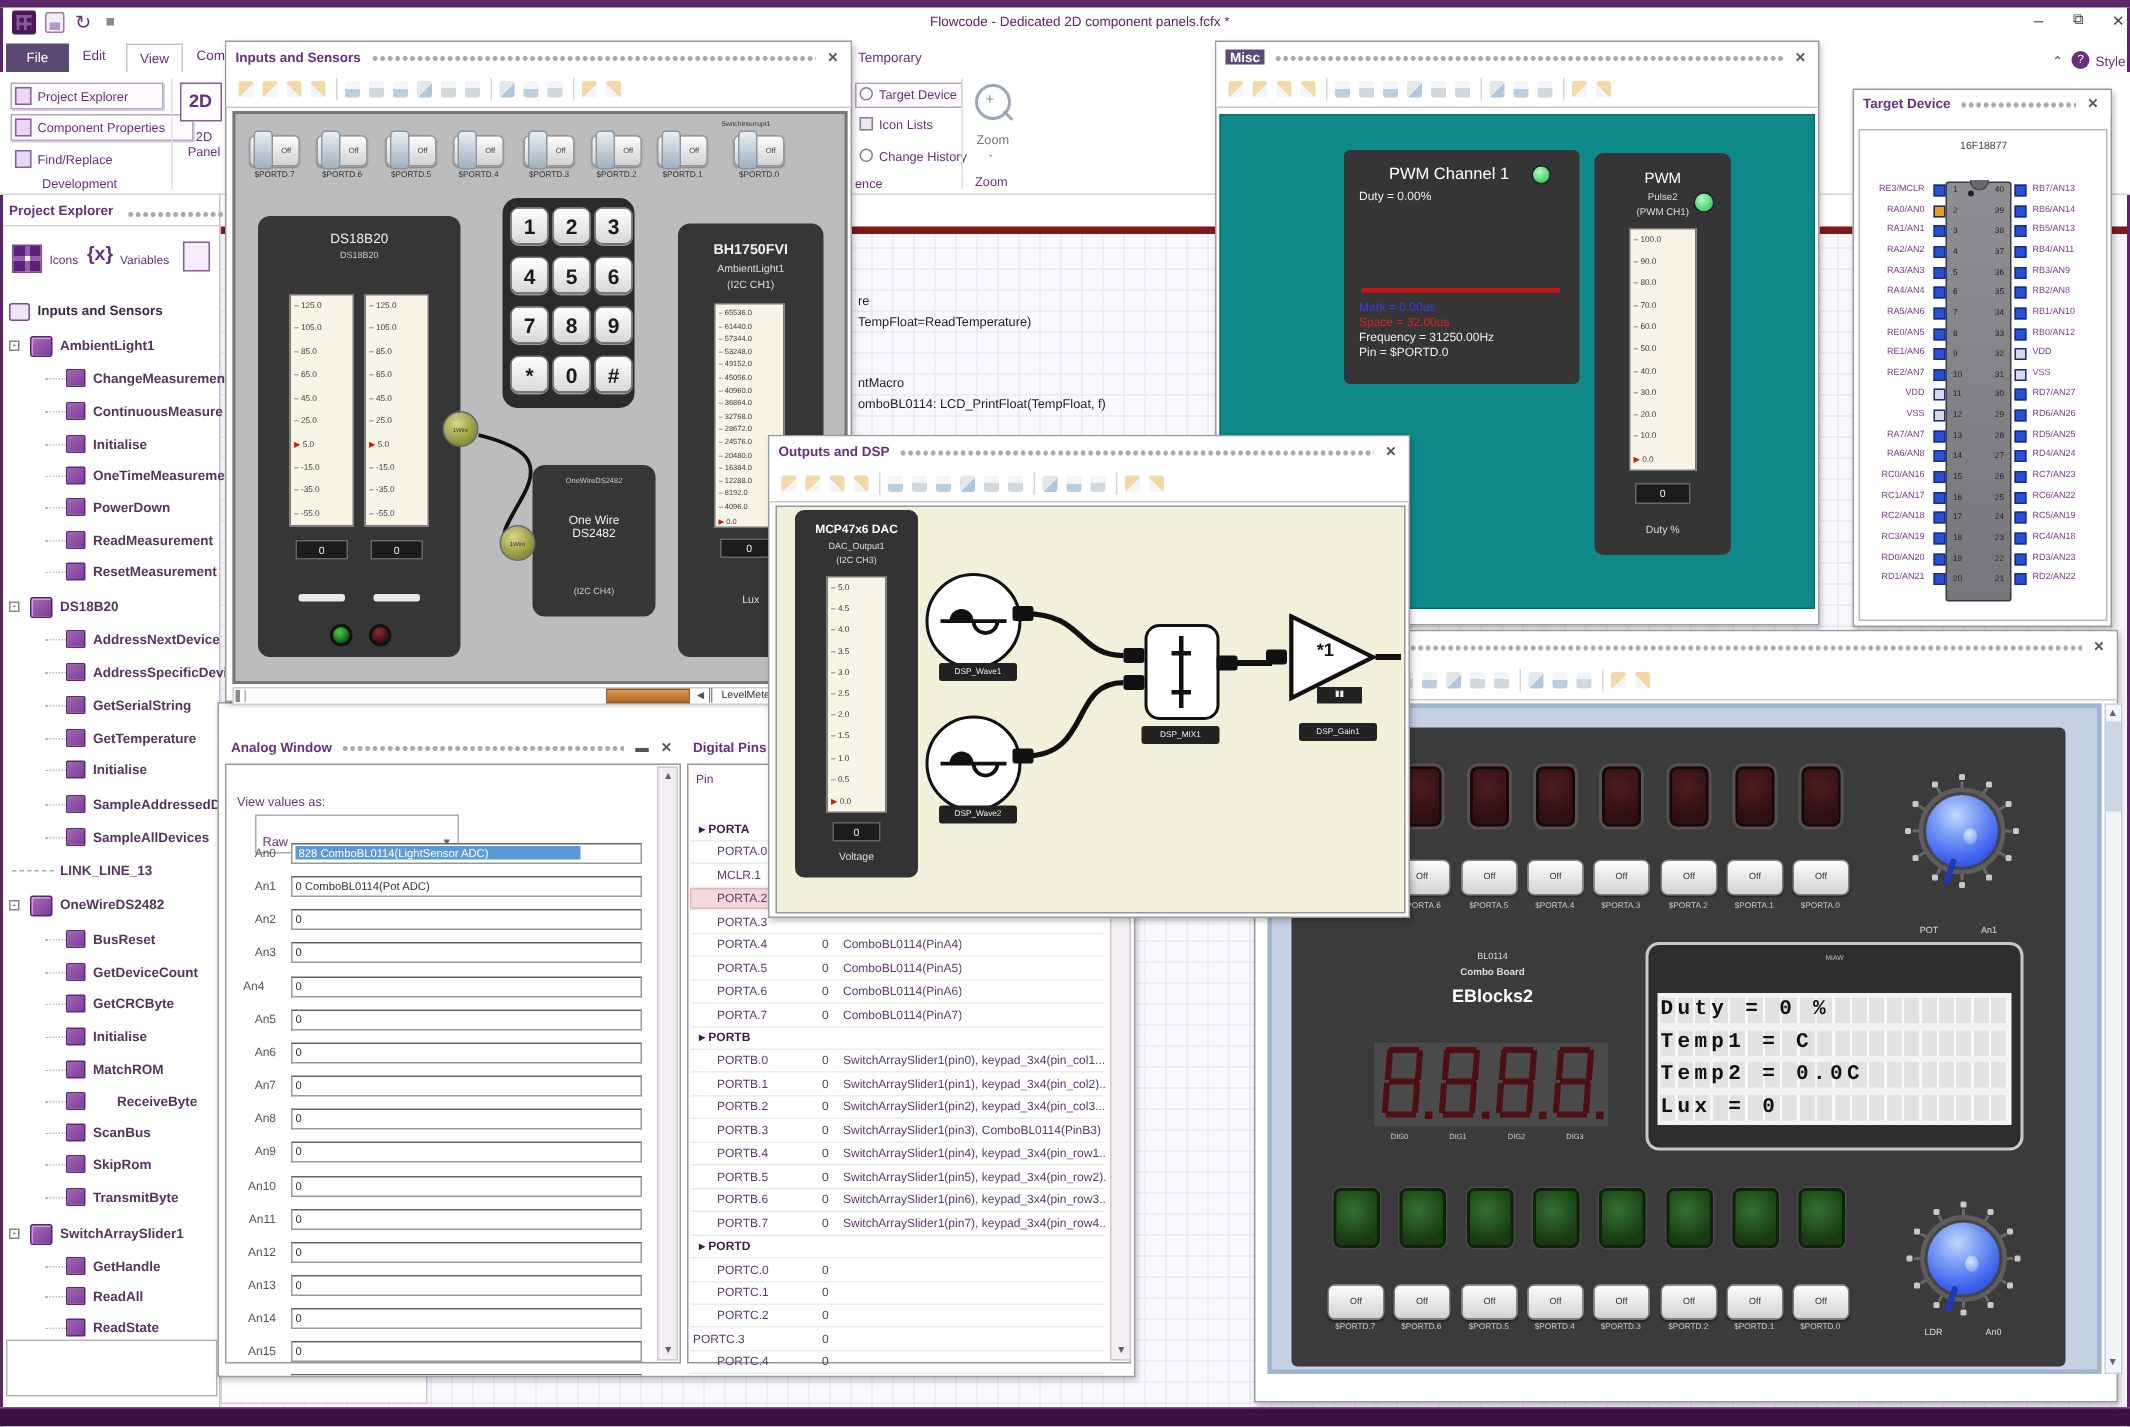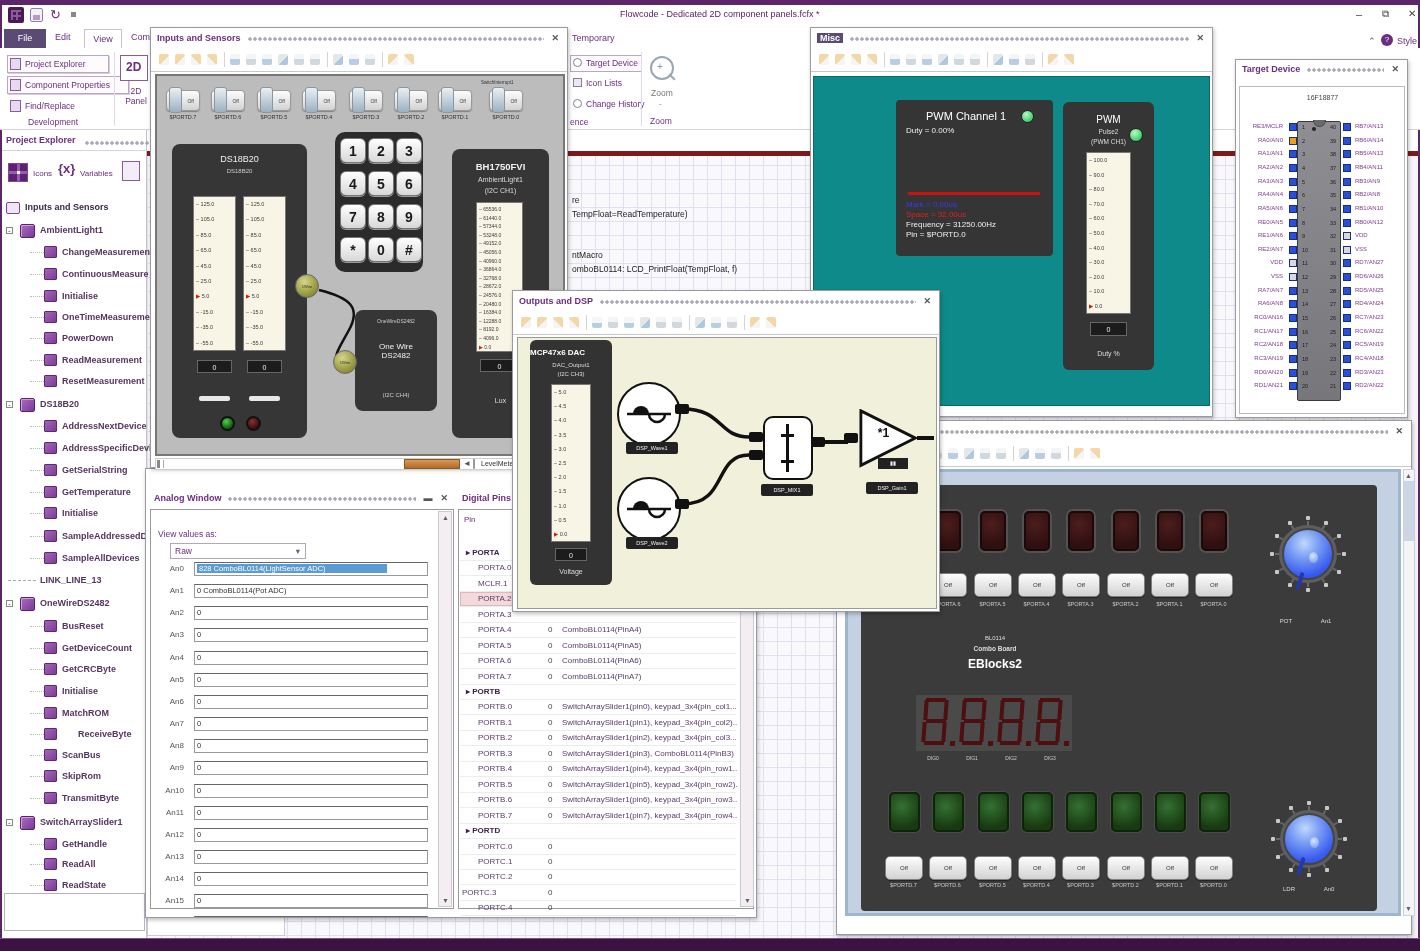--- a/index.html
+++ b/index.html
@@ -228,30 +228,30 @@
     <div class="win" style="left:145px;top:468px;width:612px;height:450px">
 <div class="abs" style="left:2px;top:20px;width:308px;height:428px;background:#fff;overflow:hidden">
 <div class="tbar" style="height:18px">
           <span>Analog Window</span>
           <span class="dots"></span>
           <span class="tx">▬</span>
           <span class="tx" style="margin-left:6px">✕</span>
         </div>
 <div class="abs" style="left:2px;top:20px;width:304px;height:400px;border:1px solid #999"></div>
 <div class="abs" style="left:10px;top:40px;font-size:8.5px;color:#6b2d80">View values as:</div>
-<div class="abs" style="left:22px;top:54px;width:136px;height:16px;border:1px solid #b0a8b8;background:#fff;font-size:8.5px;color:#6b2d80;padding:2px 4px">Raw<span style="position:absolute;right:5px;color:#666">▾</span></div>
+<div class="abs" style="left:22px;top:54px;width:136px;height:16px;border:1px solid #b0a8b8;background:#fff;font-size:8.5px;color:#6b2d80;padding:12px 4px">Raw<span style="position:absolute;right:5px;color:#666">▾</span></div>
 <div class="anrow" style="left:14px;top:75px;width:22px;text-align:right">An0</div>
 <div class="anin" style="left:46px;top:73px;width:234px"><span style="background:#5b9bd5;color:#fff;padding:0 2px;display:inline-block;width:190px">828 ComboBL0114(LightSensor ADC)</span></div>
 <div class="anrow" style="left:14px;top:97px;width:22px;text-align:right">An1</div>
 <div class="anin" style="left:46px;top:95px;width:234px">0 ComboBL0114(Pot ADC)</div>
 <div class="anrow" style="left:14px;top:119px;width:22px;text-align:right">An2</div>
 <div class="anin" style="left:46px;top:117px;width:234px">0</div>
 <div class="anrow" style="left:14px;top:141px;width:22px;text-align:right">An3</div>
 <div class="anin" style="left:46px;top:139px;width:234px">0</div>
-<div class="anrow" style="left:14px;top:164px;width:22px;text-align:right">An4</div>
+<div class="anrow" style="left:14px;top:164px;width:22px;text-align:left">An4</div>
 <div class="anin" style="left:46px;top:162px;width:234px">0</div>
 <div class="anrow" style="left:14px;top:186px;width:22px;text-align:right">An5</div>
 <div class="anin" style="left:46px;top:184px;width:234px">0</div>
 <div class="anrow" style="left:14px;top:208px;width:22px;text-align:right">An6</div>
 <div class="anin" style="left:46px;top:206px;width:234px">0</div>
 <div class="anrow" style="left:14px;top:230px;width:22px;text-align:right">An7</div>
 <div class="anin" style="left:46px;top:228px;width:234px">0</div>
 <div class="anrow" style="left:14px;top:252px;width:22px;text-align:right">An8</div>
 <div class="anin" style="left:46px;top:250px;width:234px">0</div>
 <div class="anrow" style="left:14px;top:274px;width:22px;text-align:right">An9</div>
@@ -833,20 +833,29 @@
 <div class="seg" style="left:124px;top:24px;width:20px;height:4px"></div>
 <div class="seg" style="left:120px;top:27px;width:4px;height:20px"></div>
 <div class="seg" style="left:140px;top:27px;width:4px;height:20px"></div>
 <div class="seg" style="left:122px;top:46px;width:20px;height:4px"></div>
 <div class="seg" style="left:148px;top:46px;width:5px;height:5px"></div>
 </div>
 <div class="abs" style="left:57px;top:270px;width:30px;text-align:center;font-size:5px;color:#ccc">DIG0</div>
 <div class="abs" style="left:96px;top:270px;width:30px;text-align:center;font-size:5px;color:#ccc">DIG1</div>
 <div class="abs" style="left:135px;top:270px;width:30px;text-align:center;font-size:5px;color:#ccc">DIG2</div>
 <div class="abs" style="left:174px;top:270px;width:30px;text-align:center;font-size:5px;color:#ccc">DIG3</div>
+<div class="abs" style="left:236px;top:143px;width:252px;height:139px;background:#2e2e2e;border:2px solid #c8c8c8;border-radius:9px">
+<div class="abs" style="left:0;top:6px;width:248px;text-align:center;font-size:4.5px;color:#bbb">MIAW</div>
+<div class="abs" style="left:6px;top:32px;width:236px;height:88px;background:#f2f2f2">
+<div class="abs" style="left:2px;top:3.0px;width:232px;height:17px;background:repeating-linear-gradient(90deg,#e2e2e2 0 10px,#f8f8f8 10px 11.6px);font-family:'Liberation Mono',monospace;font-weight:bold;font-size:14px;letter-spacing:2.9px;color:#111;line-height:17px">Duty = 0 %</div>
+<div class="abs" style="left:2px;top:24.5px;width:232px;height:17px;background:repeating-linear-gradient(90deg,#e2e2e2 0 10px,#f8f8f8 10px 11.6px);font-family:'Liberation Mono',monospace;font-weight:bold;font-size:14px;letter-spacing:2.9px;color:#111;line-height:17px">Temp1 = C</div>
+<div class="abs" style="left:2px;top:46.0px;width:232px;height:17px;background:repeating-linear-gradient(90deg,#e2e2e2 0 10px,#f8f8f8 10px 11.6px);font-family:'Liberation Mono',monospace;font-weight:bold;font-size:14px;letter-spacing:2.9px;color:#111;line-height:17px">Temp2 = 0.0C</div>
+<div class="abs" style="left:2px;top:67.5px;width:232px;height:17px;background:repeating-linear-gradient(90deg,#e2e2e2 0 10px,#f8f8f8 10px 11.6px);font-family:'Liberation Mono',monospace;font-weight:bold;font-size:14px;letter-spacing:2.9px;color:#111;line-height:17px">Lux = 0</div>
+</div>
+</div>
 <div class="abs" style="left:481px;top:67px;width:4px;height:4px;background:#c8c8c8;border-radius:1px"></div>
 <div class="abs" style="left:476px;top:66px;width:2px;height:6px;background:#686868;transform:rotate(90deg)"></div>
 <div class="abs" style="left:476px;top:85px;width:4px;height:4px;background:#c8c8c8;border-radius:1px"></div>
 <div class="abs" style="left:472px;top:81px;width:2px;height:6px;background:#686868;transform:rotate(120deg)"></div>
 <div class="abs" style="left:463px;top:98px;width:4px;height:4px;background:#c8c8c8;border-radius:1px"></div>
 <div class="abs" style="left:461px;top:92px;width:2px;height:6px;background:#686868;transform:rotate(150deg)"></div>
 <div class="abs" style="left:445px;top:103px;width:4px;height:4px;background:#c8c8c8;border-radius:1px"></div>
 <div class="abs" style="left:446px;top:96px;width:2px;height:6px;background:#686868;transform:rotate(180deg)"></div>
 <div class="abs" style="left:427px;top:98px;width:4px;height:4px;background:#c8c8c8;border-radius:1px"></div>
 <div class="abs" style="left:431px;top:92px;width:2px;height:6px;background:#686868;transform:rotate(210deg)"></div>
@@ -929,21 +938,21 @@
         <span class="sep"></span>
         <span class="ti i-gb"></span>
         <span class="ti i-b"></span>
         <span class="ti i-g"></span>
         <span class="sep"></span>
         <span class="ti i-o"></span>
         <span class="ti i-o2"></span>
       </div>
 <div class="abs" style="left:4px;top:46px;width:420px;height:272px;background:#f1f0da;border:1px solid #999">
 <div class="dkp" style="left:12px;top:2px;width:82px;height:245px;background:#333;border-radius:6px">
-<div class="abs" style="left:0;top:8px;width:82px;font-size:8px;color:#fff;font-weight:bold">MCP47x6 DAC</div>
+<div class="abs" style="left:0;top:8px;width:82px;text-align:center;font-size:8px;color:#fff;font-weight:bold">MCP47x6 DAC</div>
 <div class="abs" style="left:0;top:22px;width:82px;text-align:center;font-size:6px;color:#ddd">DAC_Output1</div>
 <div class="abs" style="left:0;top:31px;width:82px;text-align:center;font-size:6px;color:#ddd">(I2C CH3)</div>
 <div class="gauge" style="left:21px;top:44px;width:40px;height:158px;font-size:5.5px">
             <div class="gt" style="top:4.0px;">– <span style="color:#3a3a3a">5.0</span></div>
             <div class="gt" style="top:18.2px;">– <span style="color:#3a3a3a">4.5</span></div>
             <div class="gt" style="top:32.4px;">– <span style="color:#3a3a3a">4.0</span></div>
             <div class="gt" style="top:46.599999999999994px;">– <span style="color:#3a3a3a">3.5</span></div>
             <div class="gt" style="top:60.8px;">– <span style="color:#3a3a3a">3.0</span></div>
             <div class="gt" style="top:75.0px;">– <span style="color:#3a3a3a">2.5</span></div>
             <div class="gt" style="top:89.19999999999999px;">– <span style="color:#3a3a3a">2.0</span></div>

